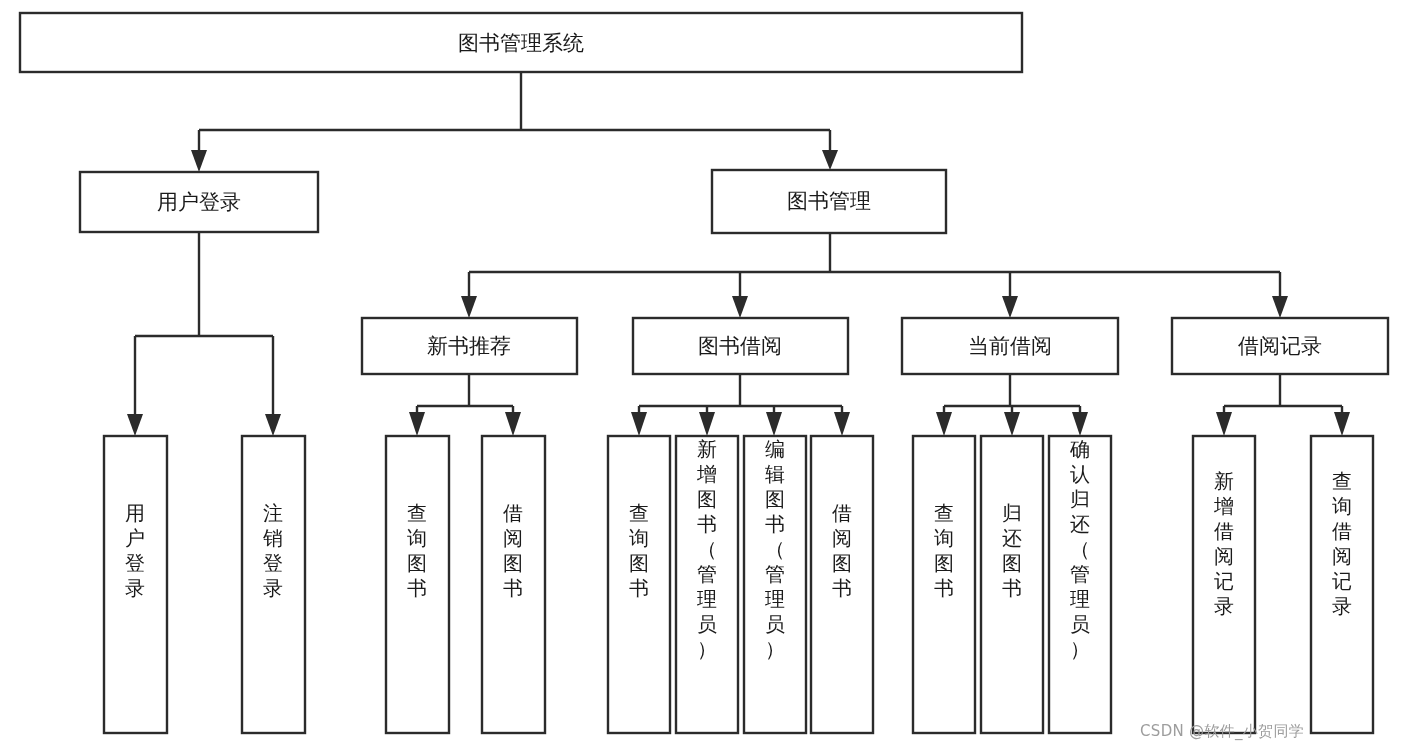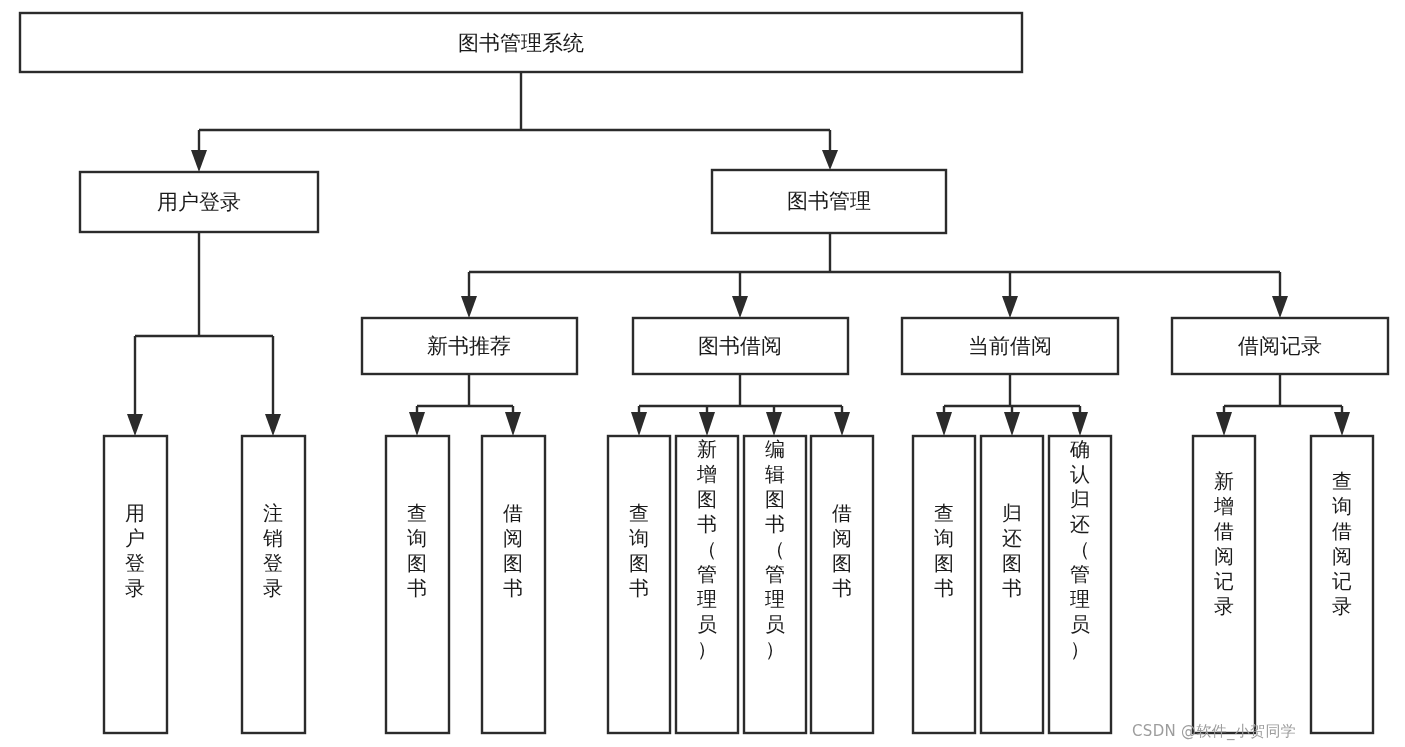--- a/index.html
+++ b/index.html
@@ -10,20 +10,21 @@
   body {
     width: 1405px;
     height: 747px;
     font-family: "DejaVu Sans", "Liberation Sans", sans-serif;
     overflow: hidden;
   }
   #diagram-root {
     position: relative;
     width: 1308px;
     height: 747px;
+    padding-left: 8px;
   }
   svg.diagram {
     position: absolute;
     top: 0;
     left: 0;
     width: 1405px;
     height: 747px;
   }
   .node-box {
     fill: #ffffff;

